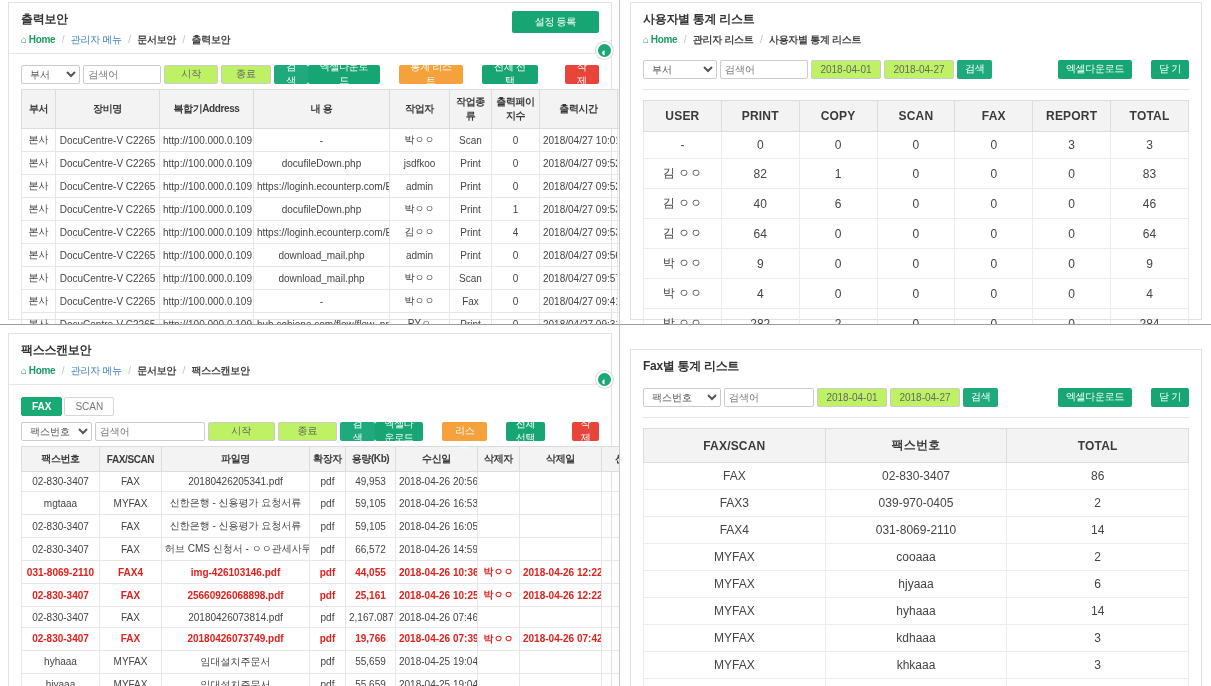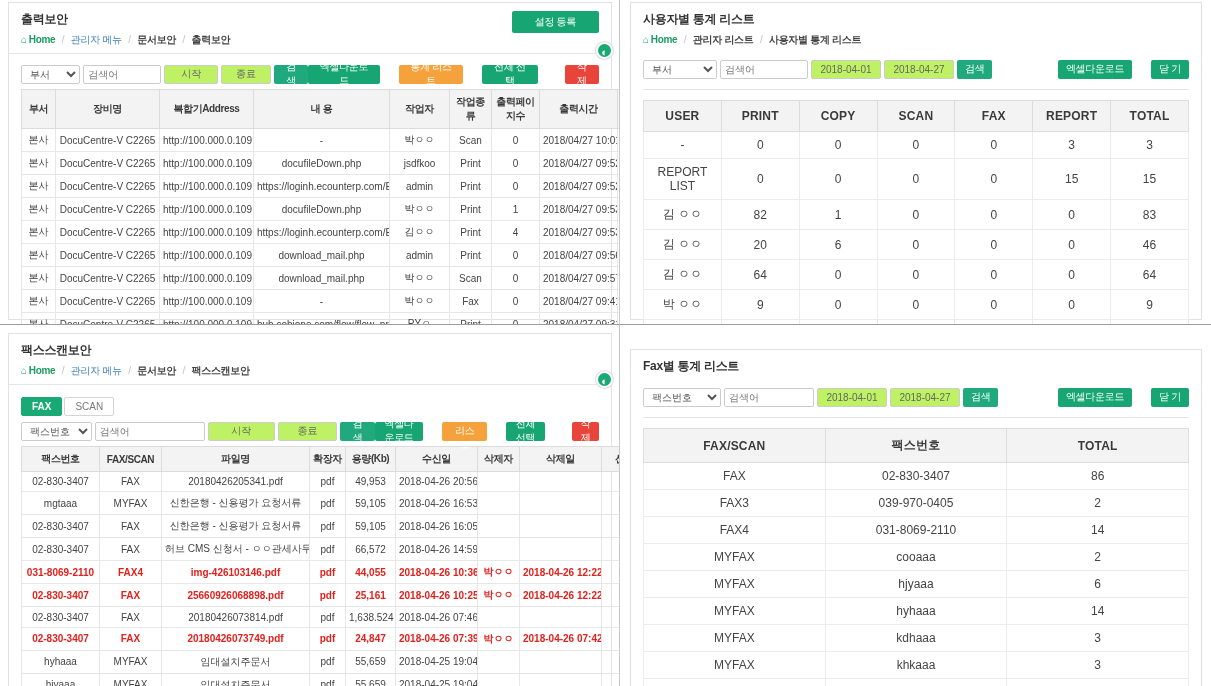--- a/index.html
+++ b/index.html
@@ -357,40 +357,31 @@
               <tr>
                 <td>-</td>
                 <td>0</td>
                 <td>0</td>
                 <td>0</td>
                 <td>0</td>
                 <td class="num">3</td>
                 <td class="num">3</td>
               </tr>
               <tr>
-                <td>REPORT LIST</td>
-                <td>0</td>
-                <td>0</td>
-                <td>0</td>
-                <td>0</td>
-                <td class="num">15</td>
-                <td class="num">15</td>
-              </tr>
-              <tr>
                 <td>김 ㅇㅇ</td>
                 <td class="num">82</td>
                 <td class="num">1</td>
                 <td>0</td>
                 <td>0</td>
                 <td>0</td>
                 <td class="num">83</td>
               </tr>
               <tr>
                 <td>김 ㅇㅇ</td>
-                <td class="num">20</td>
+                <td class="num">40</td>
                 <td class="num">6</td>
                 <td>0</td>
                 <td>0</td>
                 <td>0</td>
                 <td class="num">46</td>
               </tr>
               <tr>
                 <td>김 ㅇㅇ</td>
                 <td class="num">64</td>
                 <td>0</td>
@@ -566,32 +557,32 @@
                 <td>2018-04-26 10:25:01</td>
                 <td>박ㅇㅇ</td>
                 <td>2018-04-26 12:22:35</td>
                 <td><span class="chk"></span></td>
               </tr>
               <tr>
                 <td>02-830-3407</td>
                 <td>FAX</td>
                 <td class="left link">20180426073814.pdf</td>
                 <td>pdf</td>
-                <td class="right">1,638.524</td>
+                <td class="right">2,167.087</td>
                 <td>2018-04-26 07:46:01</td>
                 <td></td>
                 <td></td>
                 <td><span class="chk"></span></td>
               </tr>
               <tr class="danger">
                 <td>02-830-3407</td>
                 <td>FAX</td>
                 <td class="left link">20180426073749.pdf</td>
                 <td>pdf</td>
-                <td class="right">24,847</td>
+                <td class="right">19,766</td>
                 <td>2018-04-26 07:39:02</td>
                 <td>박ㅇㅇ</td>
                 <td>2018-04-26 07:42:41</td>
                 <td><span class="chk"></span></td>
               </tr>
               <tr>
                 <td>hyhaaa</td>
                 <td>MYFAX</td>
                 <td class="left link">임대설치주문서</td>
                 <td>pdf</td>

